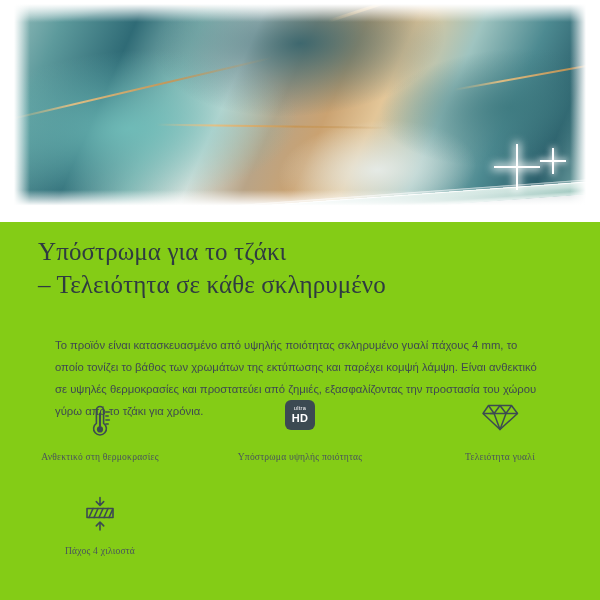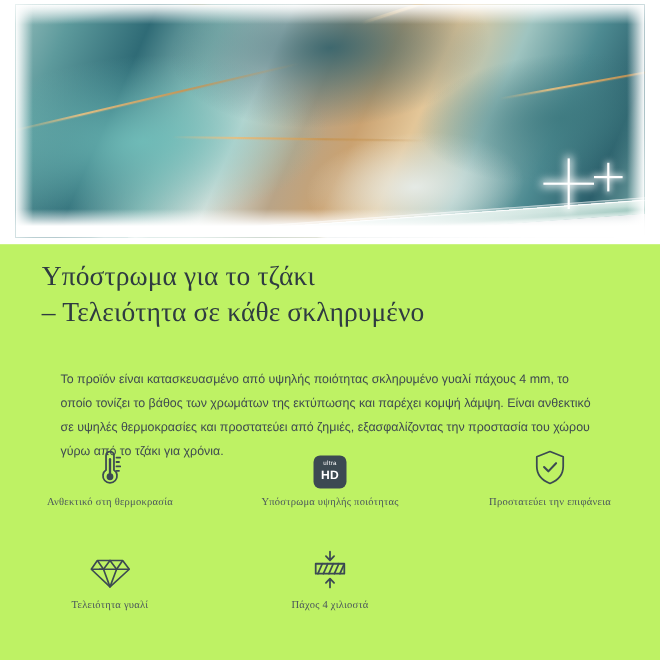--- a/index.html
+++ b/index.html
@@ -10,21 +10,21 @@
     width: 600px;
     height: 600px;
     background: #ffffff;
     font-family: "Liberation Sans", sans-serif;
     overflow: hidden;
   }
   .page {
     position: relative;
     width: 600px;
     height: 600px;
-    background: #bef264;
+    background: #84cc16;
     overflow: hidden;
   }
 
   
   .hero {
     position: absolute;
     left: 0;
     top: 0;
     width: 600px;
     height: 222px;
@@ -223,21 +223,21 @@
   .feature {
     display: flex;
     flex-direction: column;
     align-items: center;
     justify-content: flex-start;
     height: 82px;
   }
   .feature-icon {
     height: 44px;
     display: flex;
-    align-items: flex-end;
+    align-items: flex-start;
     justify-content: center;
   }
   .feature-label {
     margin-top: 7px;
     font-family: "Liberation Serif", serif;
     font-size: 9.6px;
     color: #4a555b;
     text-align: center;
     letter-spacing: 0.2px;
     white-space: nowrap;
@@ -306,42 +306,33 @@
 
     <div class="feature">
       <div class="feature-icon">
         <svg width="34" height="40" viewBox="0 0 34 40" fill="none" stroke="#3c4a52" stroke-width="1.6" stroke-linecap="round">
           <path d="M17 6.5a3.6 3.6 0 0 1 3.6 3.6v13.2a6.4 6.4 0 1 1-7.2 0V10.1A3.6 3.6 0 0 1 17 6.5z"></path>
           <circle cx="17" cy="29.4" r="3.1" fill="#3c4a52" stroke="none"></circle>
           <path d="M17 26.6V13.5" stroke-width="2.1"></path>
           <path d="M22.9 12h3.4M22.9 16h2.3M22.9 20h3.4M22.9 24h2.3"></path>
         </svg>
       </div>
-      <div class="feature-label">Ανθεκτικό στη θερμοκρασία</div>
+      <div class="feature-label">Ανθεκτικό στη θερμοκρασίες</div>
     </div>
 
     <div class="feature">
       <div class="feature-icon">
         <div class="hd-badge">
           <span class="ultra">ultra</span>
           <span class="hd">HD</span>
         </div>
       </div>
       <div class="feature-label">Υπόστρωμα υψηλής ποιότητας</div>
     </div>
 
-    <div class="feature">
-      <div class="feature-icon">
-        <svg width="34" height="38" viewBox="0 0 34 38" fill="none" stroke="#3c4a52" stroke-width="1.6" stroke-linejoin="round">
-          <path d="M17 4.5 29 9.2v8.6c0 7.6-5 12.9-12 15.7-7-2.8-12-8.1-12-15.7V9.2L17 4.5z"></path>
-          <path d="M11.6 18.6l3.9 3.9 7-7.4" stroke-width="1.9" stroke-linecap="round"></path>
-        </svg>
-      </div>
-      <div class="feature-label">Προστατεύει την επιφάνεια</div>
-    </div>
 
     <div class="feature">
       <div class="feature-icon">
         <svg width="40" height="34" viewBox="0 0 40 34" fill="none" stroke="#3c4a52" stroke-width="1.5" stroke-linejoin="round">
           <path d="M8.5 5.5h23l6 8-17.5 16L3 13.5l5.5-8z"></path>
           <path d="M3 13.5h34.5"></path>
           <path d="M8.5 5.5l5.6 8-4.1 0"></path>
           <path d="M14.1 13.5L20 29.5l6-16"></path>
           <path d="M31.5 5.5l-5.5 8"></path>
           <path d="M14.1 13.5L20 5.5l6 8"></path>

